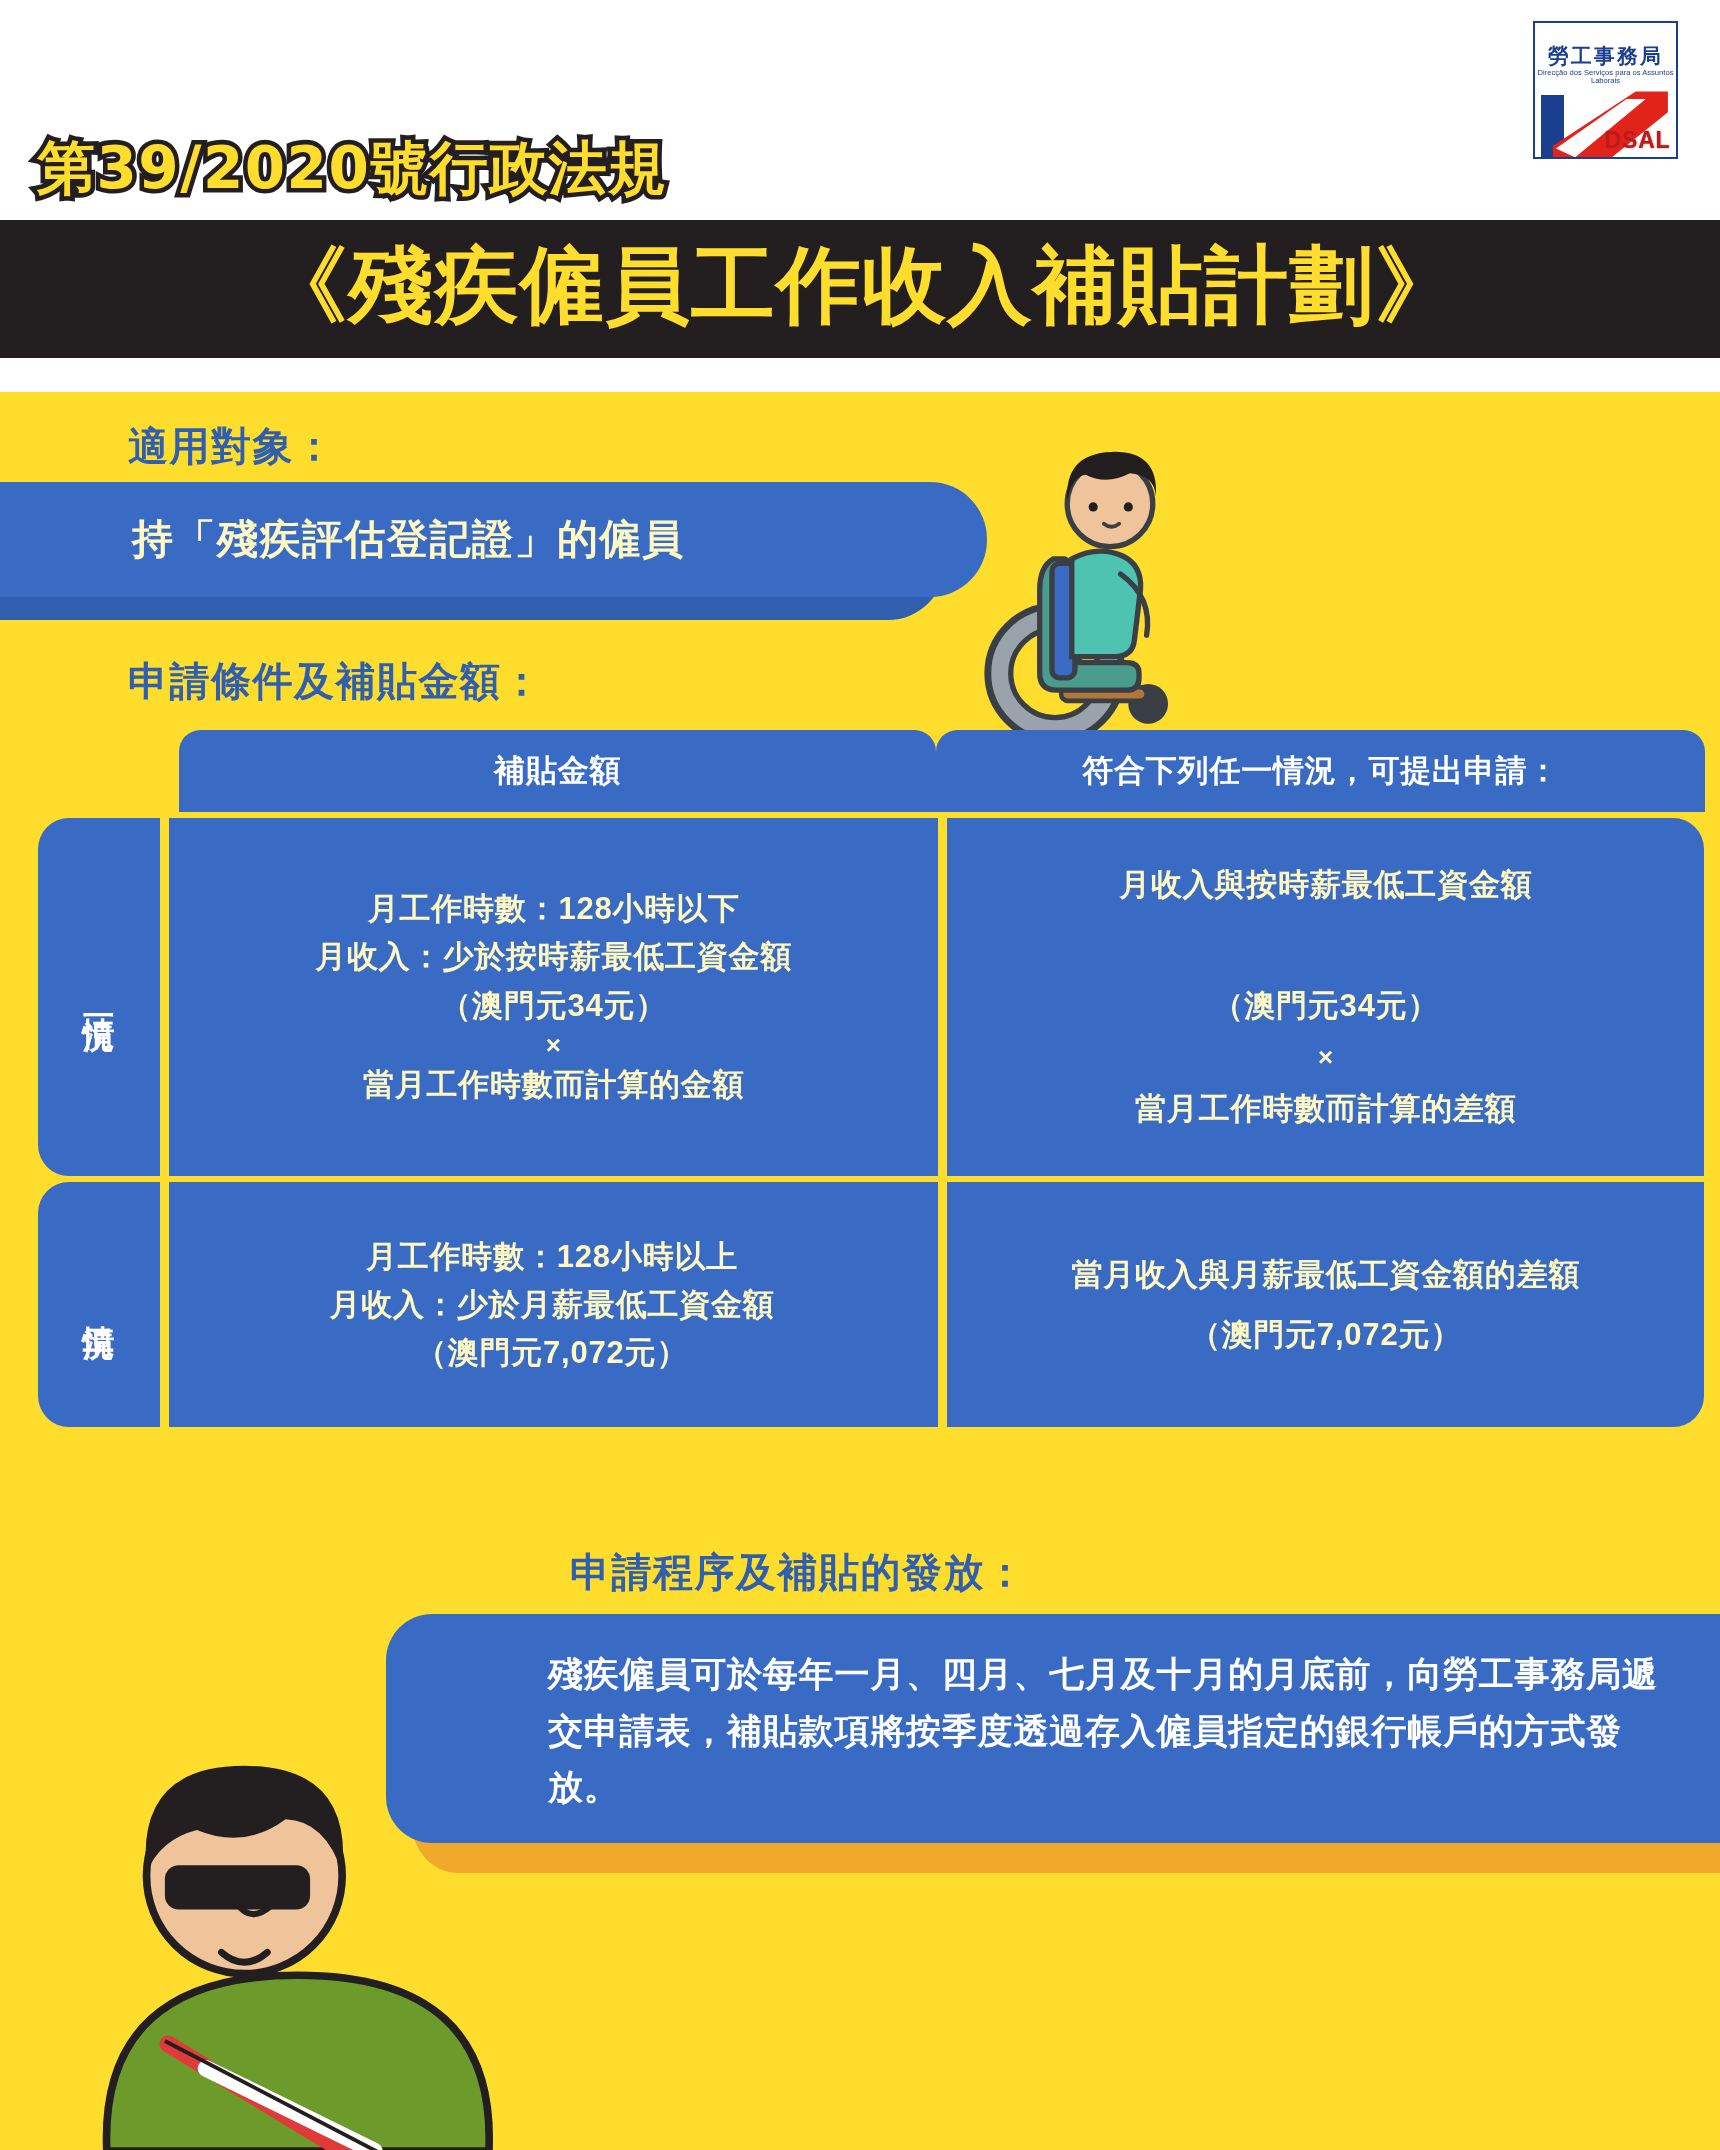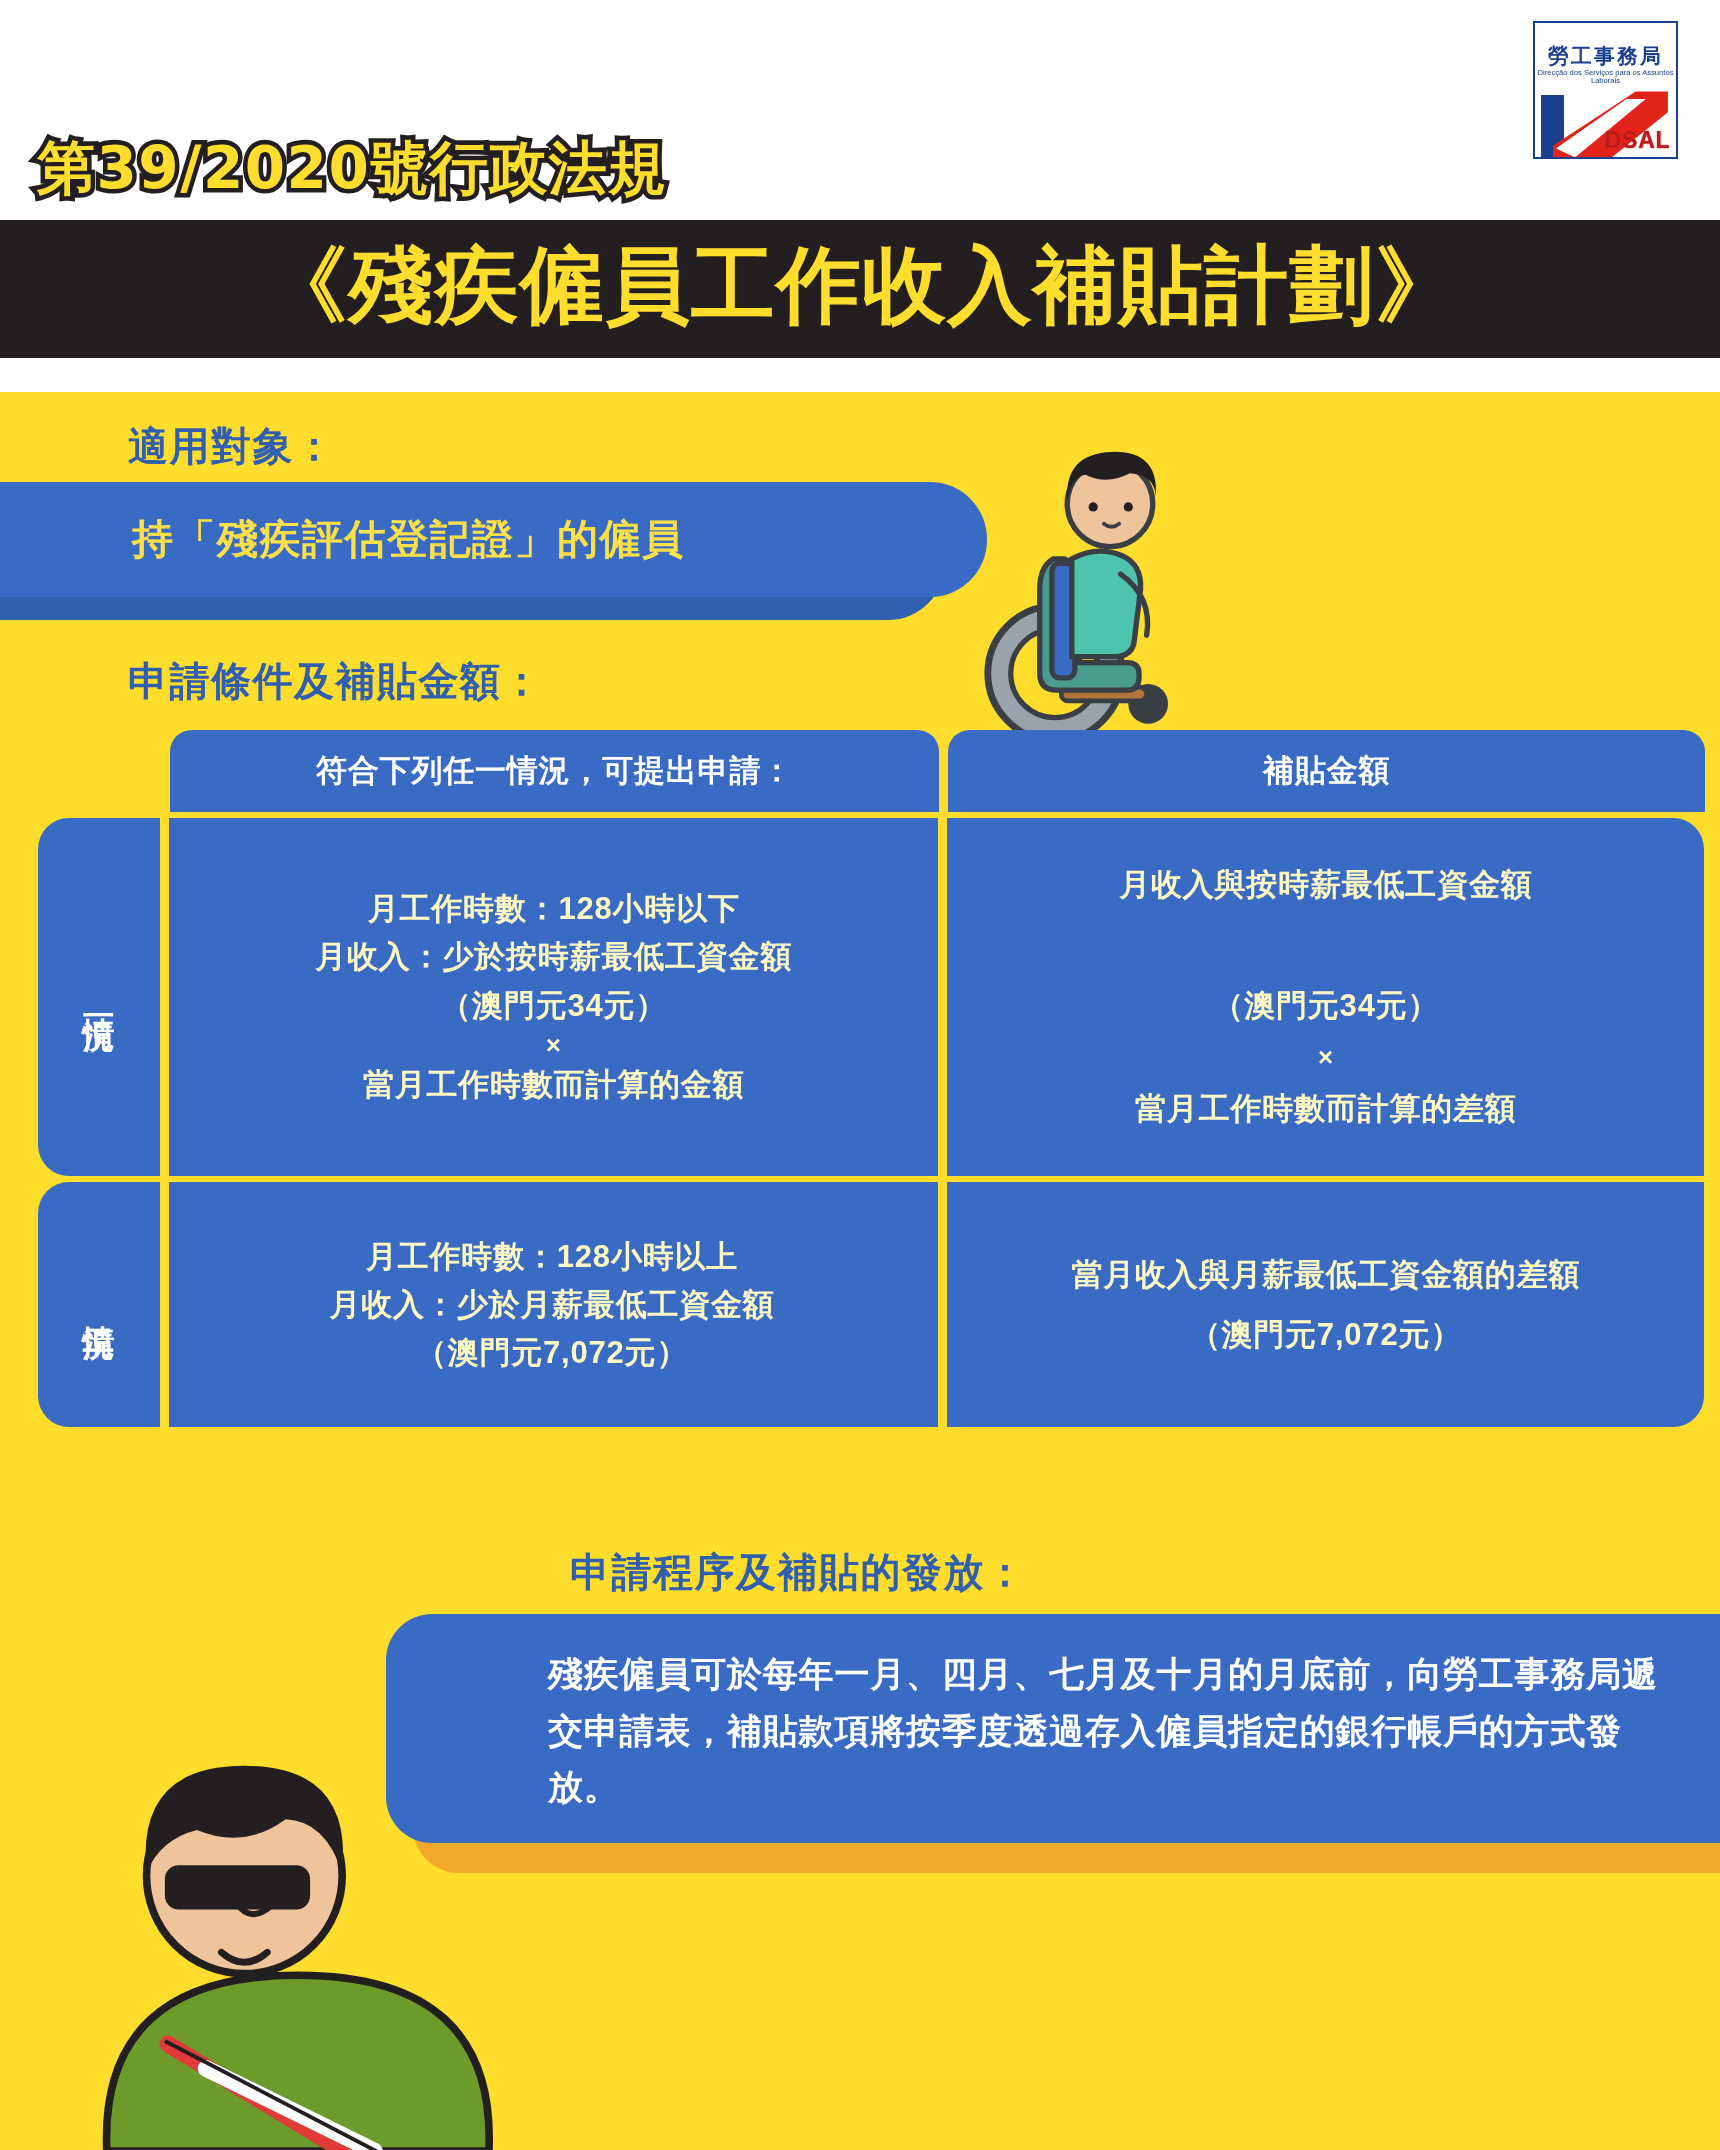--- a/index.html
+++ b/index.html
@@ -141,21 +141,21 @@
   .pill-main {
     position: absolute;
     top: 482px; left: 0px;
     width: 987px; height: 115px;
     background: #3a6bc4;
     border-radius: 0 57px 57px 0;
     display: flex;
     align-items: center;
   }
   .pill-main span {
-    color: #fde047;
+    color: #fef9c3;
     font-size: 41px;
     font-weight: bold;
     margin-left: 132px;
     letter-spacing: 1.5px;
   }
 
   .label-conditions {
     position: absolute;
     top: 654px; left: 128px;
     font-size: 40px;
@@ -294,22 +294,22 @@
   <path d="M126 74 q-4 -62 58 -64 q62 -2 58 58 q-2 -28 -34 -30 q-30 16 -58 2 q-18 2 -24 34 z" fill="#231f20"></path>
   <circle cx="160" cy="82" r="6" fill="#231f20"></circle>
   <circle cx="206" cy="82" r="6" fill="#231f20"></circle>
   <path d="M174 104 q10 8 20 0" fill="none" stroke="#3a3f45" stroke-width="5" stroke-linecap="round"></path>
 </svg>
 
 <div class="label-conditions">申請條件及補貼金額：</div>
 
 <div class="tbl">
   <div class="tbl-head">
+    <div class="th th-2">補貼金額</div>
     <div class="th th-1">符合下列任一情況，可提出申請：</div>
-    <div class="th th-2">補貼金額</div>
   </div>
 
   <div class="tbl-row row-1">
     <div class="rowlabel">情況一</div>
     <div class="cell cell-a">
       <div>月工作時數：128小時以下</div>
       <div>月收入：少於按時薪最低工資金額</div>
       <div>（澳門元34元）</div>
       <div class="mini">×</div>
       <div>當月工作時數而計算的金額</div>

